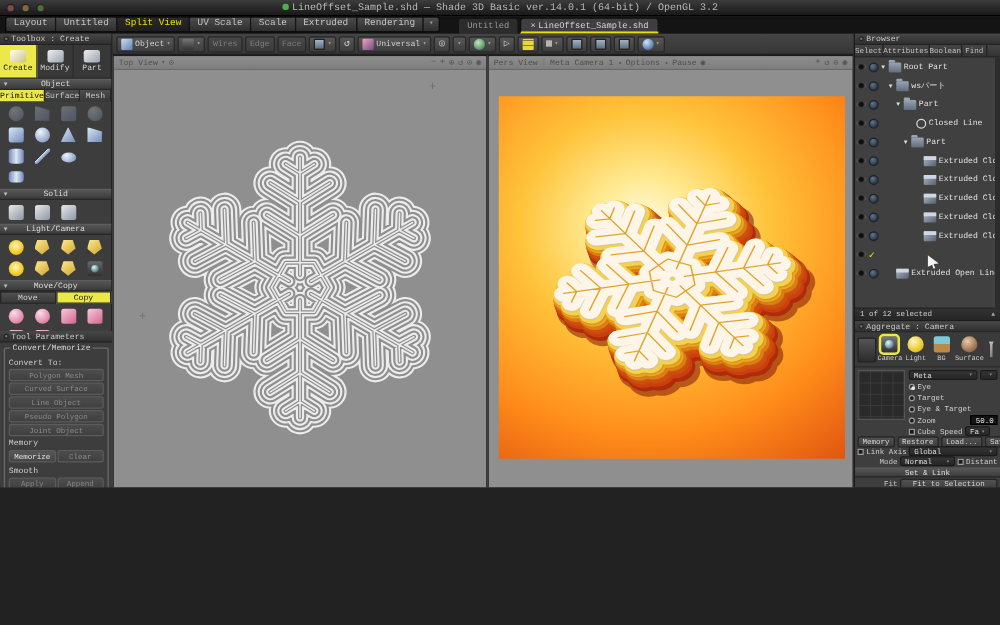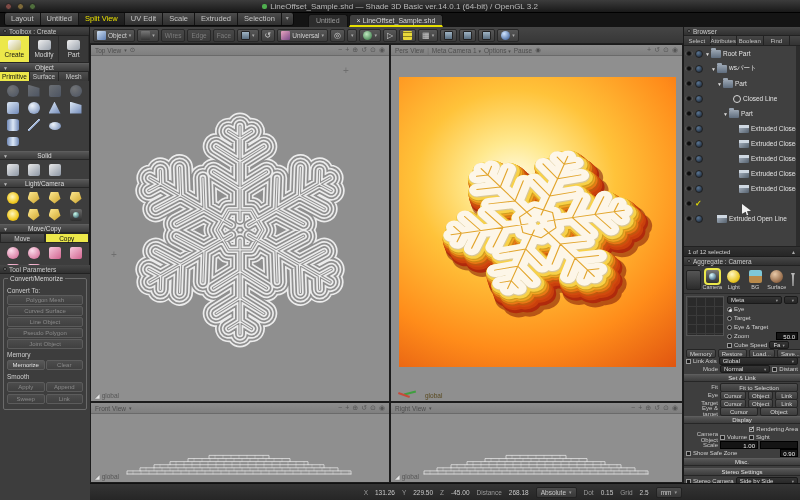--- a/index.html
+++ b/index.html
@@ -1,17 +1,17 @@
 <!DOCTYPE html>
 <html><head>
 <meta charset="utf-8">
 <style>
   html,body{margin:0;padding:0;background:#222;}
-  #app{position:relative;width:800px;height:500px;overflow:hidden;background:#2e2e2e;
-       font-family:Liberation Sans, sans-serif;color:#ccc;font-size:7px;
+  #app{position:relative;width:800px;height:390px;overflow:hidden;background:#2e2e2e;
+       font-family:Liberation Mono, monospace;color:#ccc;font-size:7px;
        -webkit-font-smoothing:antialiased;}
   #app *{box-sizing:border-box;}
 
   
   .titlebar{position:absolute;left:0;top:0;width:800px;height:13px;
     background:linear-gradient(#3c3c3c,#191919);border-bottom:1px solid #000;
     display:flex;align-items:center;}
   .tl{width:7px;height:7px;border-radius:50%;margin-left:5px;border:1px solid #222;}
   .tl.r{background:#7e4a45;} .tl.y{background:#7e6a3a;} .tl.g{background:#4f6e3c;}
   .win-title{position:absolute;left:0;right:0;text-align:center;font-size:8px;color:#b9b9b9;}
@@ -187,24 +187,24 @@
     <span class="tl y"></span>
     <span class="tl g"></span>
     <div class="win-title"><span class="doc-dot"></span><span>LineOffset_Sample.shd — Shade 3D Basic ver.14.0.1 (64-bit) / OpenGL 3.2</span></div>
   </div>
 
   <div class="menubar">
     <div class="seg">
       <span class="seg-tab">Layout</span>
       <span class="seg-tab">Untitled</span>
       <span class="seg-tab active">Split View</span>
-      <span class="seg-tab">UV Edit</span>
+      <span class="seg-tab">UV Scale</span>
       <span class="seg-tab">Scale</span>
       <span class="seg-tab">Extruded</span>
-      <span class="seg-tab">Selection</span>
+      <span class="seg-tab">Rendering</span>
       <span class="seg-more">▾</span>
     </div>
     <div class="doc-tabs">
       <span class="doc-tab">Untitled</span>
       <span class="doc-tab active"><span class="doc-close">×</span><span>LineOffset_Sample.shd</span></span>
     </div>
   </div>
 
   <div class="toolbox">
     <div class="panel-head">

